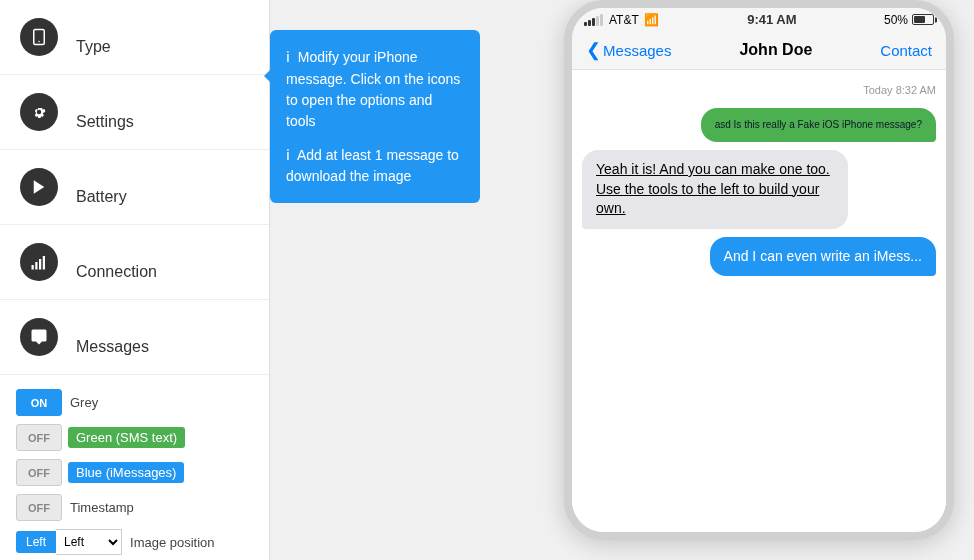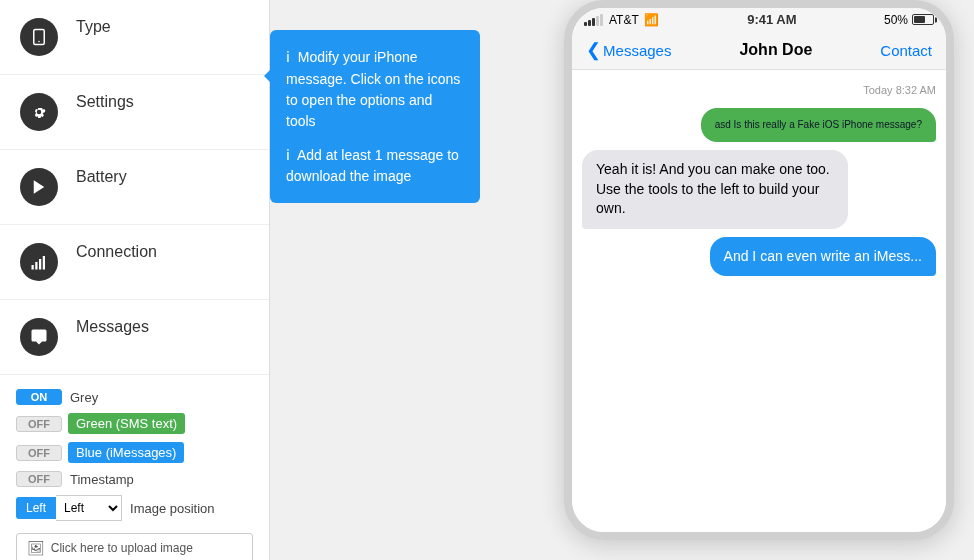--- a/index.html
+++ b/index.html
@@ -11,21 +11,21 @@
       min-width: 270px;
       background: #fff;
       border-right: 1px solid #ddd;
       display: flex;
       flex-direction: column;
       height: 560px;
       overflow-y: auto;
     }
     .sidebar-item {
       display: flex;
-      align-items: flex-start;
+      align-items: flex-end;
       padding: 18px 20px;
       border-bottom: 1px solid #eee;
       cursor: pointer;
     }
     .sidebar-icon {
       width: 38px; height: 38px;
       background: #333;
       border-radius: 50%;
       display: flex; align-items: center; justify-content: center;
       margin-right: 18px;
@@ -41,21 +41,21 @@
     .controls {
       padding: 14px 16px;
       flex: 1;
     }
     .toggle-row {
       display: flex;
       align-items: center;
       margin-bottom: 8px;
     }
     .toggle-btn {
-      width: 46px; height: 16px;
+      width: 46px; height: 27px;
       border-radius: 3px;
       border: 1px solid #ccc;
       background: #e9e9e9;
       font-size: 11px;
       font-weight: bold;
       cursor: pointer;
       display: flex; align-items: center; justify-content: center;
       color: #888;
       margin-right: 4px;
       flex-shrink: 0;
@@ -222,20 +222,21 @@
     }
     .msg-left {
       align-self: flex-start;
       background: #e5e5ea;
       color: #000;
       border-radius: 16px 16px 16px 4px;
       padding: 10px 14px;
       max-width: 75%;
       font-size: 14px;
       line-height: 1.4;
+      text-decoration: underline;
     }
     .msg-right-blue {
       align-self: flex-end;
       background: #2196F3;
       color: #fff;
       border-radius: 16px 16px 4px 16px;
       padding: 10px 14px;
       max-width: 70%;
       font-size: 14px;
       line-height: 1.4;

